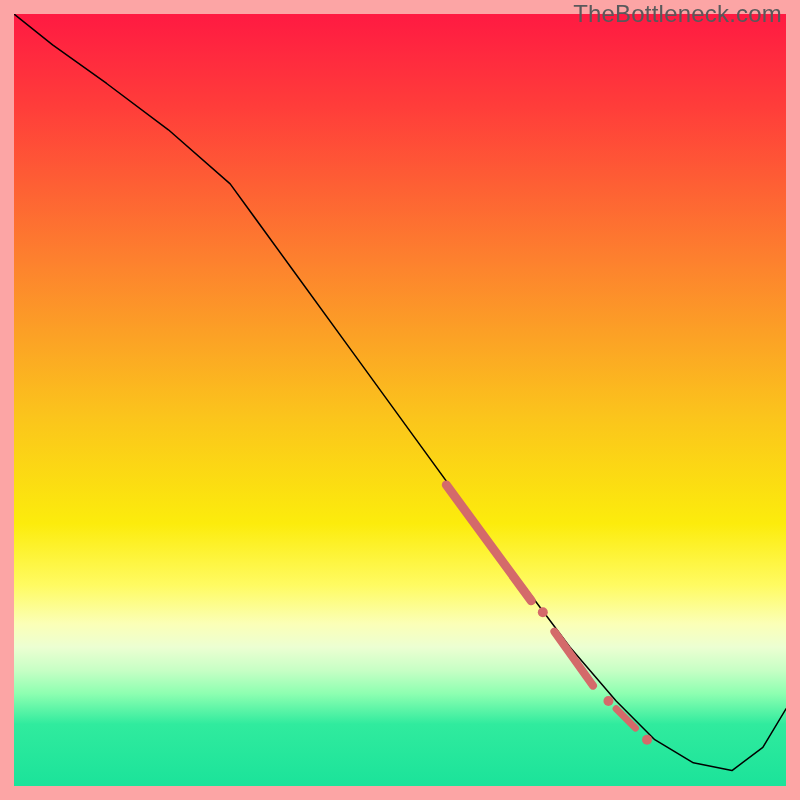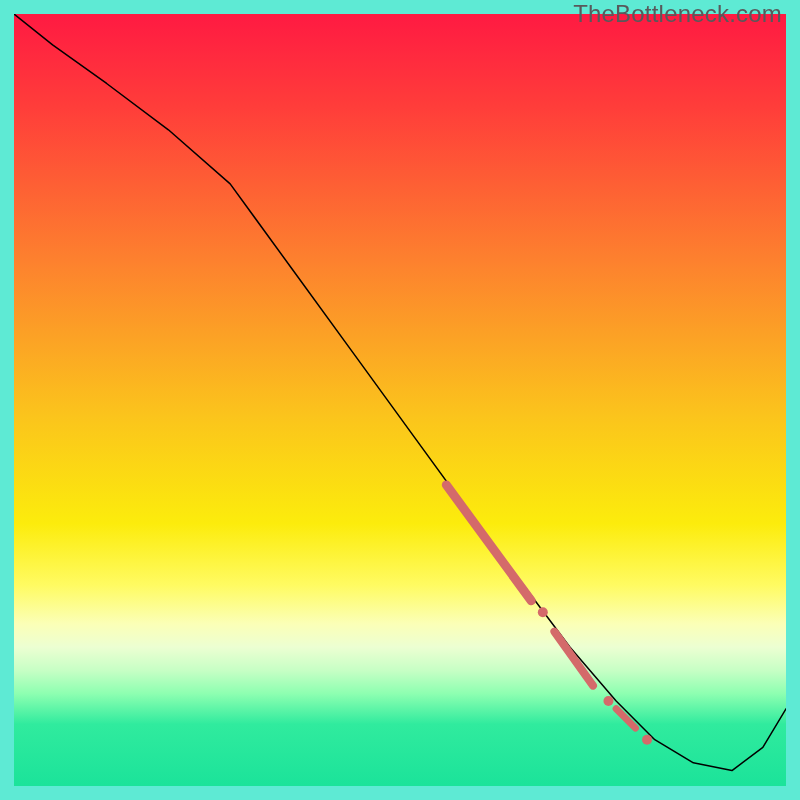--- a/index.html
+++ b/index.html
@@ -6,21 +6,21 @@
   html, body { width: 800px; height: 800px; overflow: hidden; }
   body {
     font-family: Arial, Helvetica, sans-serif;
     background: #fff;
     position: relative;
   }
   .outer {
     width: 800px;
     height: 800px;
     position: relative;
-    background: #5eead4;
+    background: #fca5a5;
   }
   .plot {
     position: absolute;
     left: 14px;
     top: 14px;
     width: 772px;
     height: 772px;
     
     background: linear-gradient(
       to bottom,

